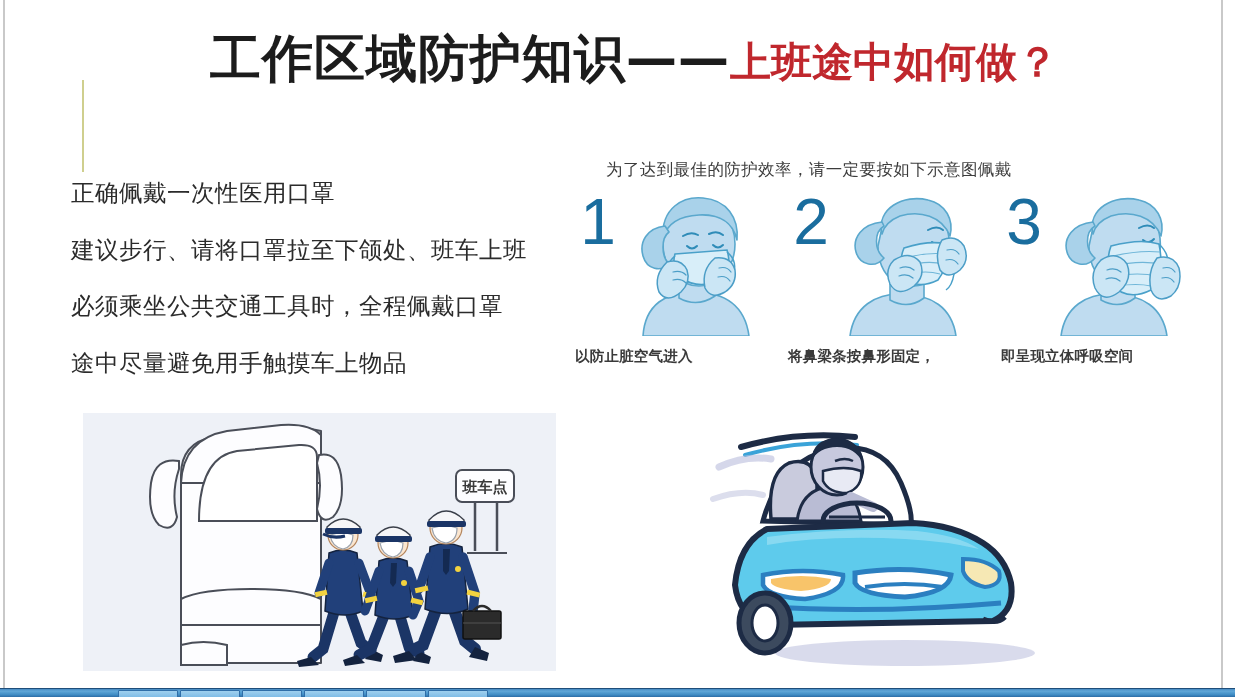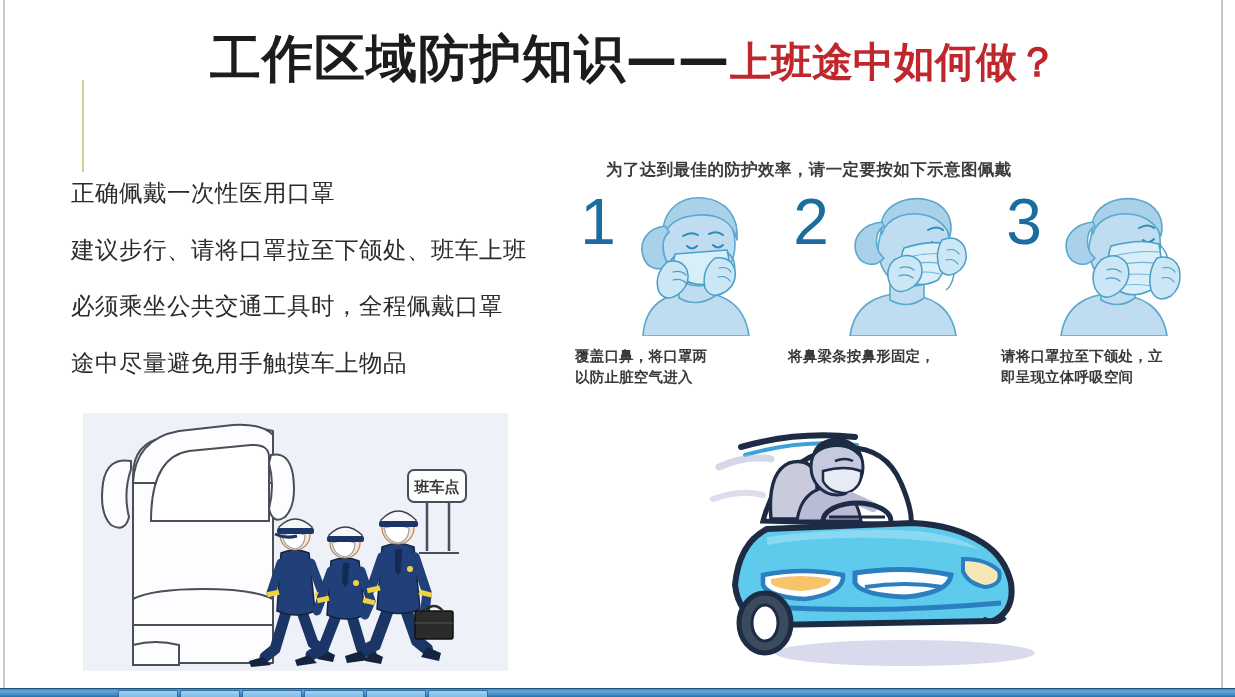--- a/index.html
+++ b/index.html
@@ -87,21 +87,21 @@
     margin-bottom: 33px;
     white-space: nowrap;
     letter-spacing: 0.5px;
   }
 
   
   #mask-instruction-header {
     position: absolute;
     left: 601px; top: 159px;
     font-size: 16.5px;
-    font-weight: 700;
+    font-weight: 400;
     color: #3c3c3c;
     letter-spacing: 0.4px;
     white-space: nowrap;
   }
 
   
   #mask-steps {
     position: absolute;
     left: 570px; top: 188px;
     width: 640px;
@@ -135,20 +135,21 @@
     letter-spacing: 0.2px;
   }
   .step-caption .cap-line { display: block; white-space: nowrap; }
 
   
   #bus-illustration {
     position: absolute;
     left: 78px; top: 413px;
     width: 425px; height: 258px;
     background: #eef1f7;
+    padding-left: 48px;
   }
   #bus-illustration svg { display: block; }
 
   
   #car-illustration {
     position: absolute;
     left: 700px; top: 425px;
     width: 400px; height: 250px;
     background: transparent;
   }
@@ -241,21 +242,20 @@
             </g>
             <g stroke="#4c9ec7" stroke-width="1.2" fill="none" stroke-linecap="round">
               <path d="M52 84 q8 -2 13 3"></path>
                 <path d="M52 92 q8 -2 13 3"></path>
               <path d="M98 80 q8 -2 12 4"></path>
                 <path d="M97 89 q8 -2 12 4"></path>
             </g>
           </svg>
         </div>
         <div class="step-caption">
-          <span class="cap-line">覆盖口鼻，将口罩两</span>
           <span class="cap-line">以防止脏空气进入</span>
         </div>
       </div>
 
       <div class="mask-step">
         <div class="step-figure">
           <div class="step-number">2</div>
           <svg class="step-art" viewBox="0 0 150 148">
             <g fill="#bfdcf0" stroke="#5aa8cd" stroke-width="1.6" stroke-linejoin="round" stroke-linecap="round">
               <path d="M16 148 C20 118 42 106 66 106 C98 106 118 120 122 148 Z"></path>
@@ -328,21 +328,20 @@
             </g>
             <g stroke="#4c9ec7" stroke-width="1.2" fill="none" stroke-linecap="round">
               <path d="M60 82 q8 -3 14 2"></path>
                 <path d="M59 91 q8 -3 14 2"></path>
               <path d="M116 80 q8 -2 12 4"></path>
                 <path d="M115 90 q8 -2 12 4"></path>
             </g>
           </svg>
         </div>
         <div class="step-caption">
-          <span class="cap-line">请将口罩拉至下颌处，立</span>
           <span class="cap-line">即呈现立体呼吸空间</span>
         </div>
       </div>
     </div>
 
     <div id="bus-illustration">
       <svg width="425" height="258" viewBox="0 0 425 258">
         <rect x="0" y="0" width="425" height="258" fill="#eef1f7"></rect>
 
         <g fill="#fdfdff" stroke="#4a4e58" stroke-width="2" stroke-linejoin="round">

